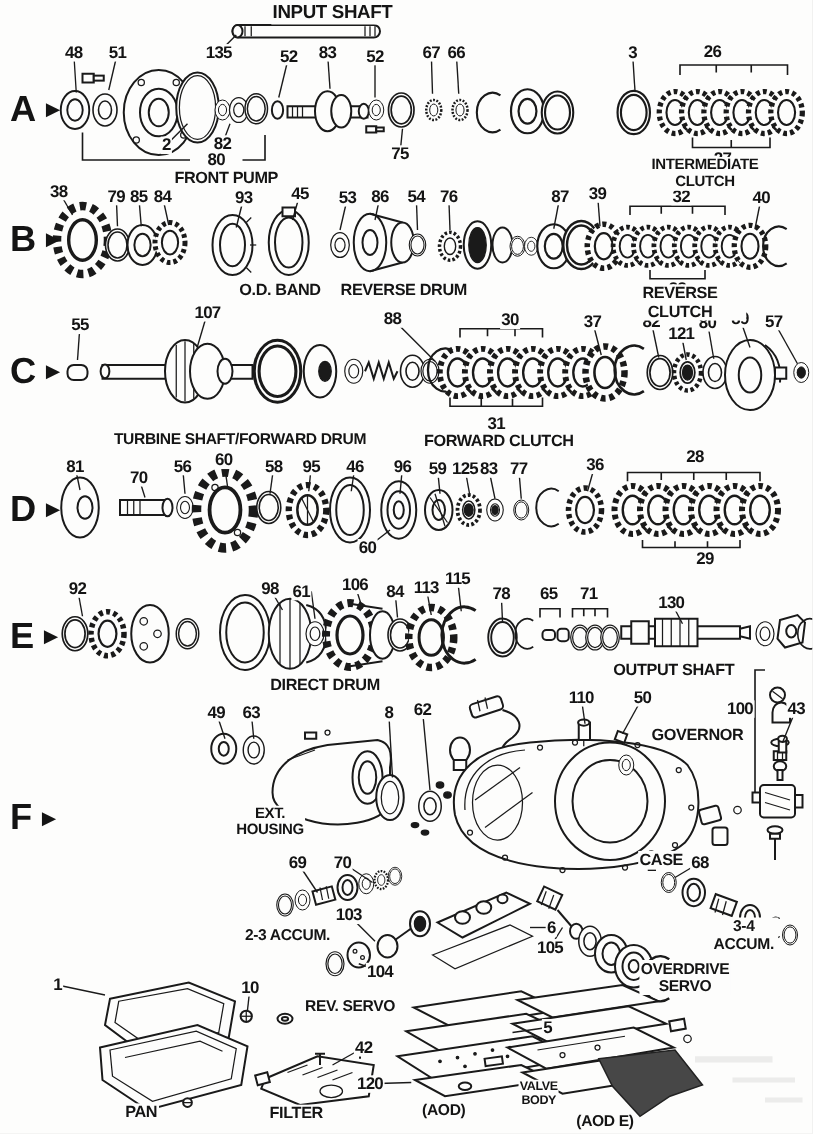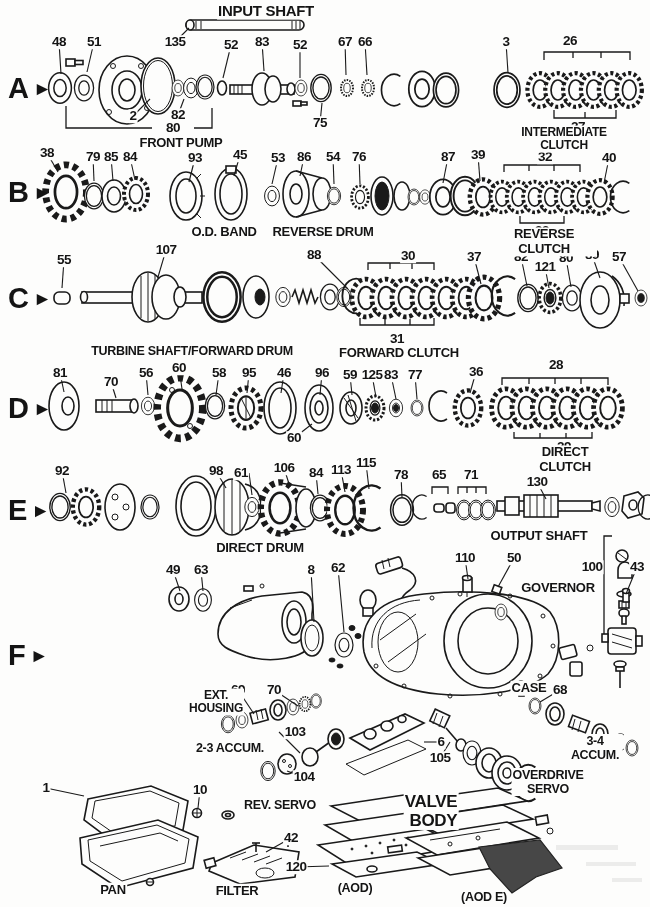--- a/index.html
+++ b/index.html
@@ -636,50 +636,49 @@
       <span class="callout" data-name="part-number-63" style="left: 201px; top: 570px;">63</span>
       <span class="callout" data-name="part-number-8" style="left: 311px; top: 570px;">8</span>
       <span class="callout" data-name="part-number-62" style="left: 338px; top: 568px;">62</span>
       <span class="callout" data-name="part-number-110" style="left: 465px; top: 558px;">110</span>
       <span class="callout" data-name="part-number-50" style="left: 514px; top: 558px;">50</span>
       <span class="callout" data-name="part-number-100" style="left: 592px; top: 567px;">100</span>
       <span class="callout" data-name="part-number-43" style="left: 637px; top: 567px;">43</span>
       <span class="callout" data-name="part-number-68" style="left: 560px; top: 690px;">68</span>
       <span class="callout" data-name="part-number-69" style="left: 238px; top: 690px;">69</span>
       <span class="callout" data-name="part-number-70" style="left: 274px; top: 690px;">70</span>
-      <span class="callout" data-name="part-number-103" style="left: 279px; top: 732px; margin-left: 16px;">103</span>
+      <span class="callout" data-name="part-number-103" style="left: 279px; top: 732px;">103</span>
       <span class="callout" data-name="part-number-104" style="left: 304px; top: 777px;">104</span>
       <span class="callout" data-name="part-number-10" style="left: 200px; top: 790px;">10</span>
       <span class="callout" data-name="part-number-1" style="left: 46px; top: 788px;">1</span>
       <span class="callout" data-name="part-number-6" style="left: 441px; top: 742px;">6</span>
       <span class="callout" data-name="part-number-105" style="left: 440px; top: 758px;">105</span>
       <span class="callout" data-name="part-number-42" style="left: 291px; top: 838px;">42</span>
       <span class="callout" data-name="part-number-120" style="left: 296px; top: 867px;">120</span>
       <span class="callout" data-name="part-number-5" style="left: 438px; top: 822px;">5</span>
       <span class="slabel" data-name="section-label-input-shaft" style="left: 266px; top: 11px; font-size: 15px;">INPUT SHAFT</span>
       <span class="slabel" data-name="section-label-front-pump" style="left: 181px; top: 143px; font-size: 13px;">FRONT PUMP</span>
       <span class="slabel" data-name="section-label-intermediate-clutch" style="left: 564px; top: 139px; font-size: 12px;">INTERMEDIATE CLUTCH</span>
       <span class="slabel" data-name="section-label-o-d-band" style="left: 224px; top: 232px; font-size: 13px;">O.D. BAND</span>
       <span class="slabel" data-name="section-label-reverse-drum" style="left: 323px; top: 232px; font-size: 13px;">REVERSE DRUM</span>
       <span class="slabel" data-name="section-label-reverse-clutch" style="left: 544px; top: 242px; font-size: 13px;">REVERSE CLUTCH</span>
       <span class="slabel" data-name="section-label-turbine-shaft-forward-drum" style="left: 192px; top: 351px; font-size: 12.5px;">TURBINE SHAFT/FORWARD DRUM</span>
       <span class="slabel" data-name="section-label-forward-clutch" style="left: 399px; top: 353px; font-size: 13px;">FORWARD CLUTCH</span>
-      <span class="slabel" data-name="section-label-direct-clutch" style="left: 565px; top: 460px; font-size: 13px;">DIRECT CLUTCH</span>
       <span class="slabel" data-name="section-label-direct-drum" style="left: 260px; top: 548px; font-size: 13px;">DIRECT DRUM</span>
       <span class="slabel" data-name="section-label-output-shaft" style="left: 539px; top: 536px; font-size: 13px;">OUTPUT SHAFT</span>
       <span class="slabel" data-name="section-label-governor" style="left: 558px; top: 588px; font-size: 13px;">GOVERNOR</span>
-      <span class="slabel" data-name="section-label-ext-housing" style="left: 216px; top: 658px; font-size: 12px; margin-top: 44px;">EXT.
+      <span class="slabel" data-name="section-label-ext-housing" style="left: 216px; top: 658px; font-size: 12px;">EXT.
 HOUSING</span>
       <span class="slabel" data-name="section-label-case" style="left: 529px; top: 688px; font-size: 13px;">CASE</span>
       <span class="slabel" data-name="section-label-2-3-accum" style="left: 230px; top: 748px; font-size: 12.5px;">2-3 ACCUM.</span>
       <span class="slabel" data-name="section-label-3-4-accum" style="left: 595px; top: 748px; font-size: 12.5px;">3-4 ACCUM.</span>
       <span class="slabel" data-name="section-label-overdrive-servo" style="left: 548px; top: 782px; font-size: 12.5px;">OVERDRIVE
 SERVO</span>
       <span class="slabel" data-name="section-label-rev-servo" style="left: 280px; top: 805px; font-size: 12.5px;">REV. SERVO</span>
       <span class="slabel" data-name="section-label-pan" style="left: 113px; top: 890px; font-size: 13px;">PAN</span>
       <span class="slabel" data-name="section-label-filter" style="left: 237px; top: 891px; font-size: 13px;">FILTER</span>
       <span class="slabel" data-name="section-label-aod" style="left: 355px; top: 888px; font-size: 12.5px;">(AOD)</span>
-      <span class="slabel" data-name="section-label-valve-body" style="left: 431px; top: 811px; font-size: 17px; text-align: right;">VALVE
+      <span class="slabel" data-name="section-label-valve-body" style="left: 431px; top: 875px; font-size: 10px;">VALVE
 BODY</span>
       <span class="slabel" data-name="section-label-aod-e" style="left: 484px; top: 897px; font-size: 12.5px;">(AOD E)</span>
     </div>
 
 </div>
 
 </body></html>

